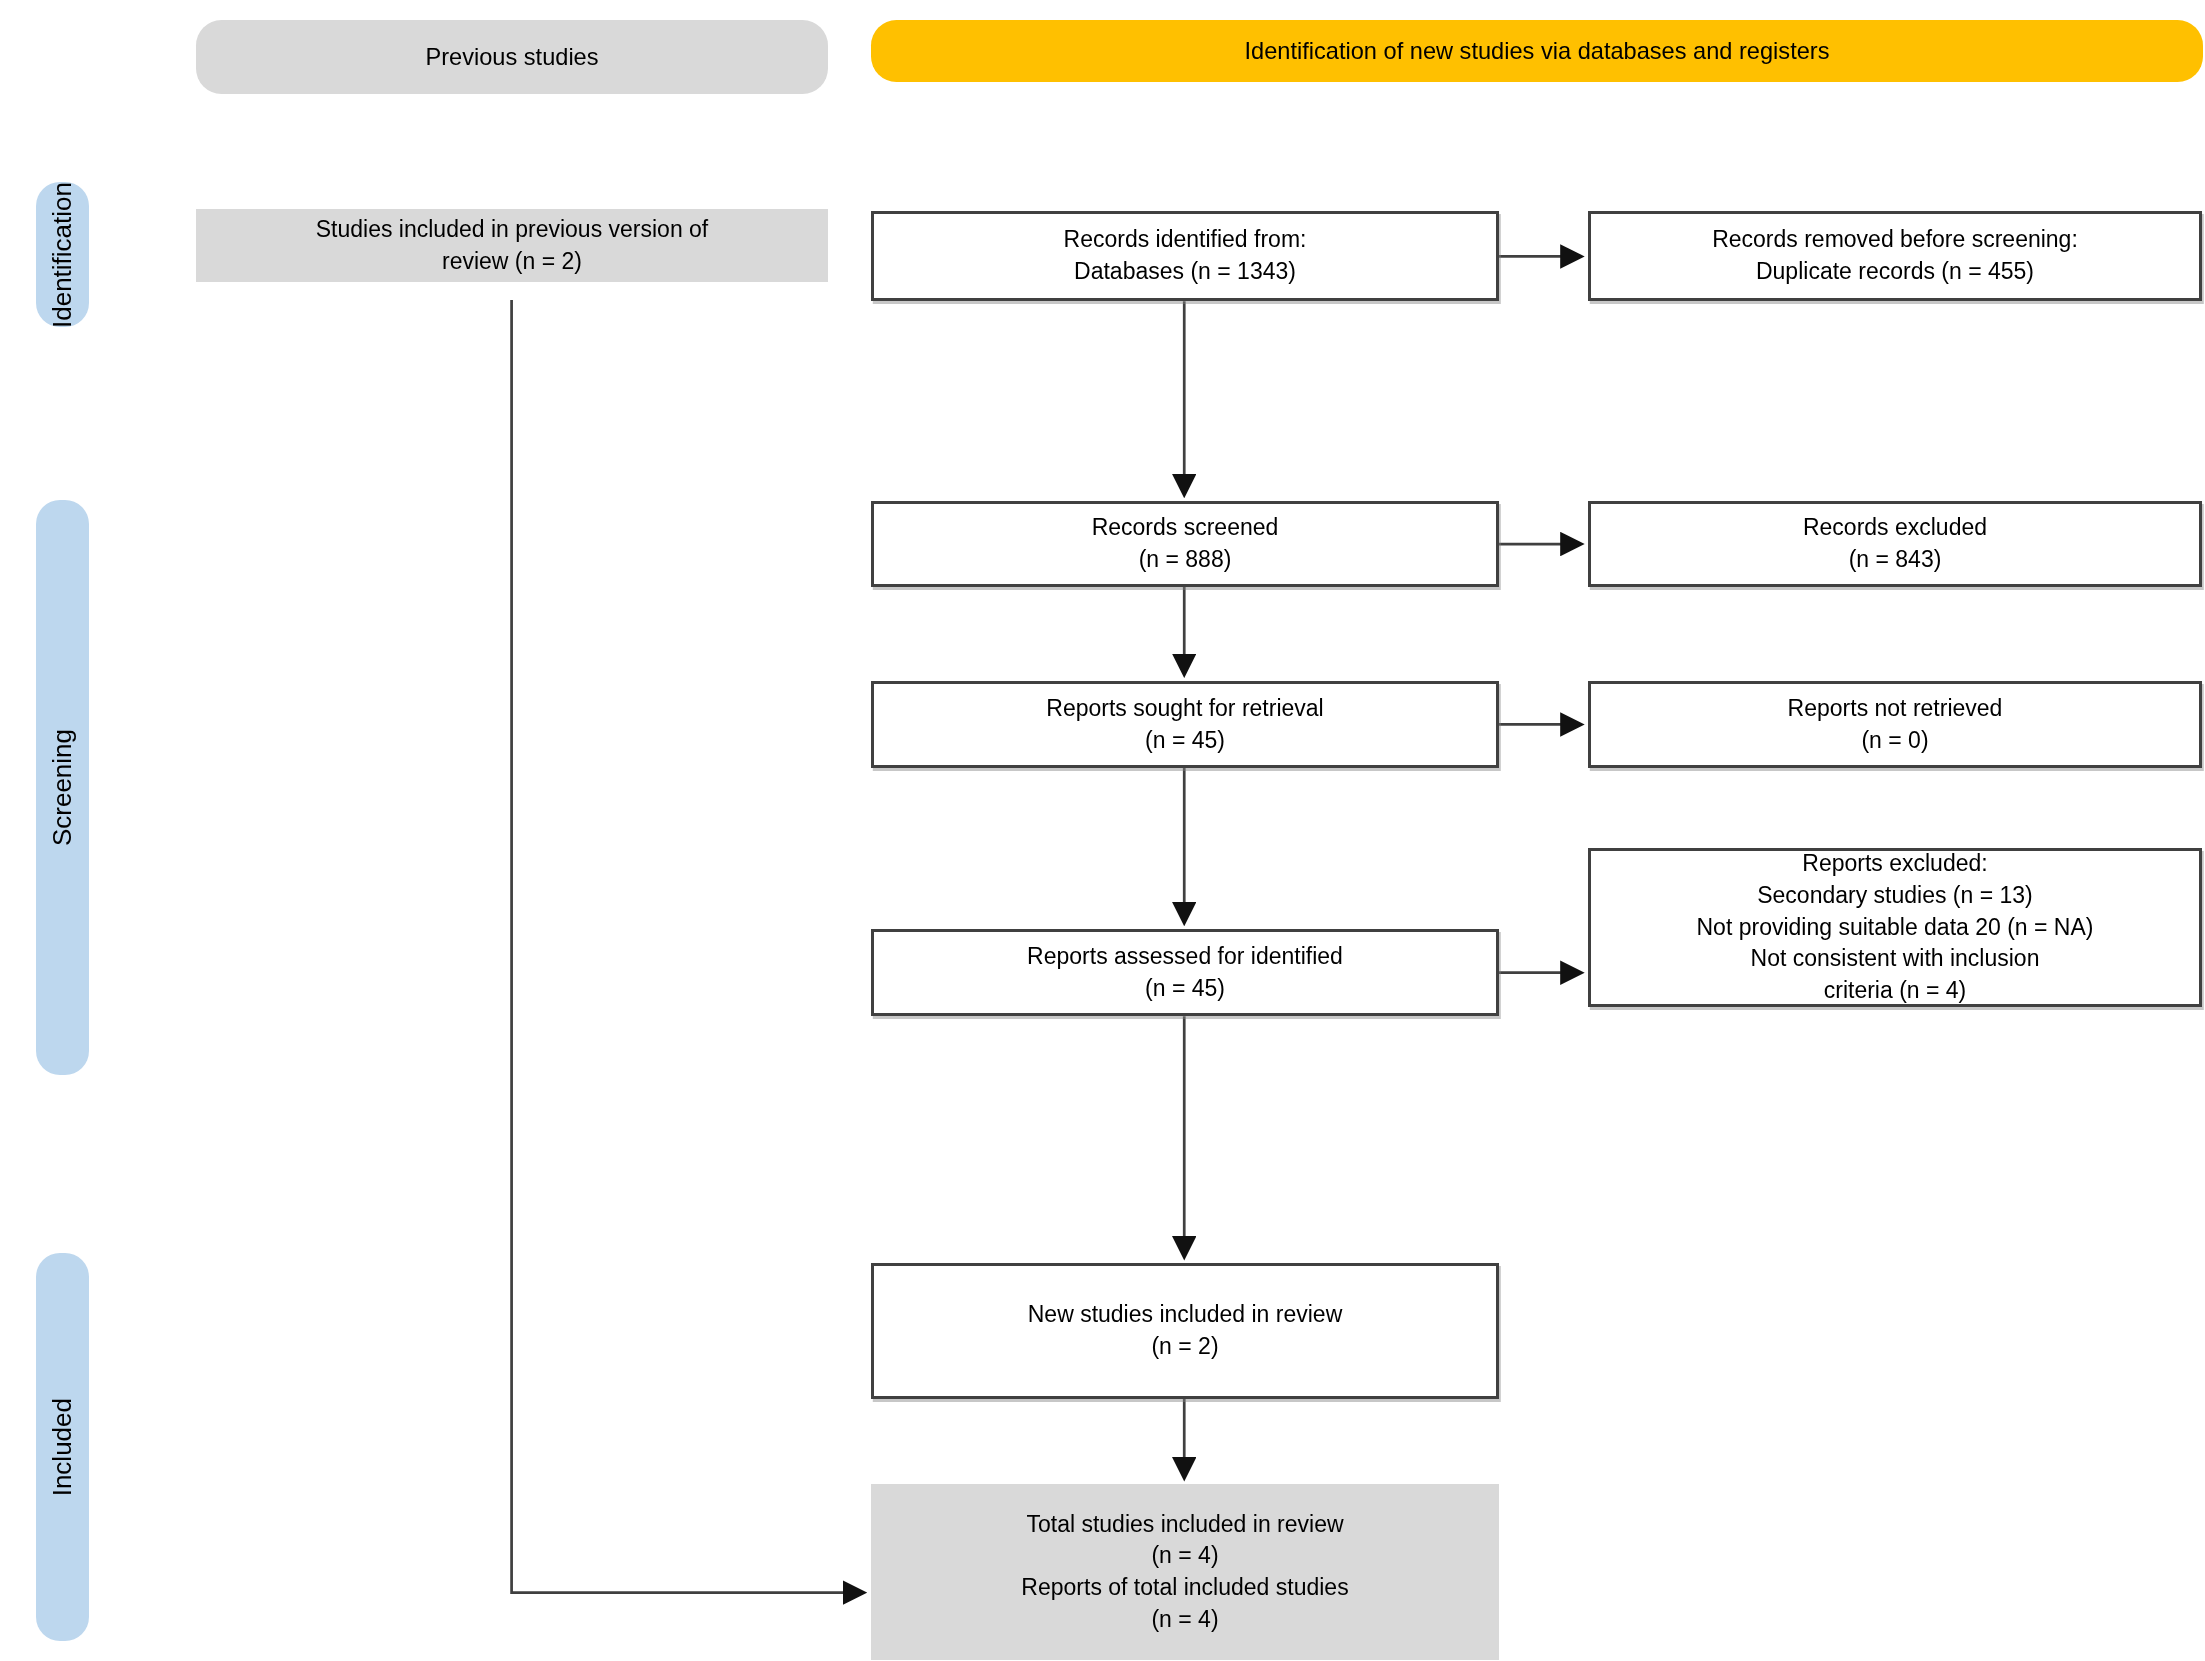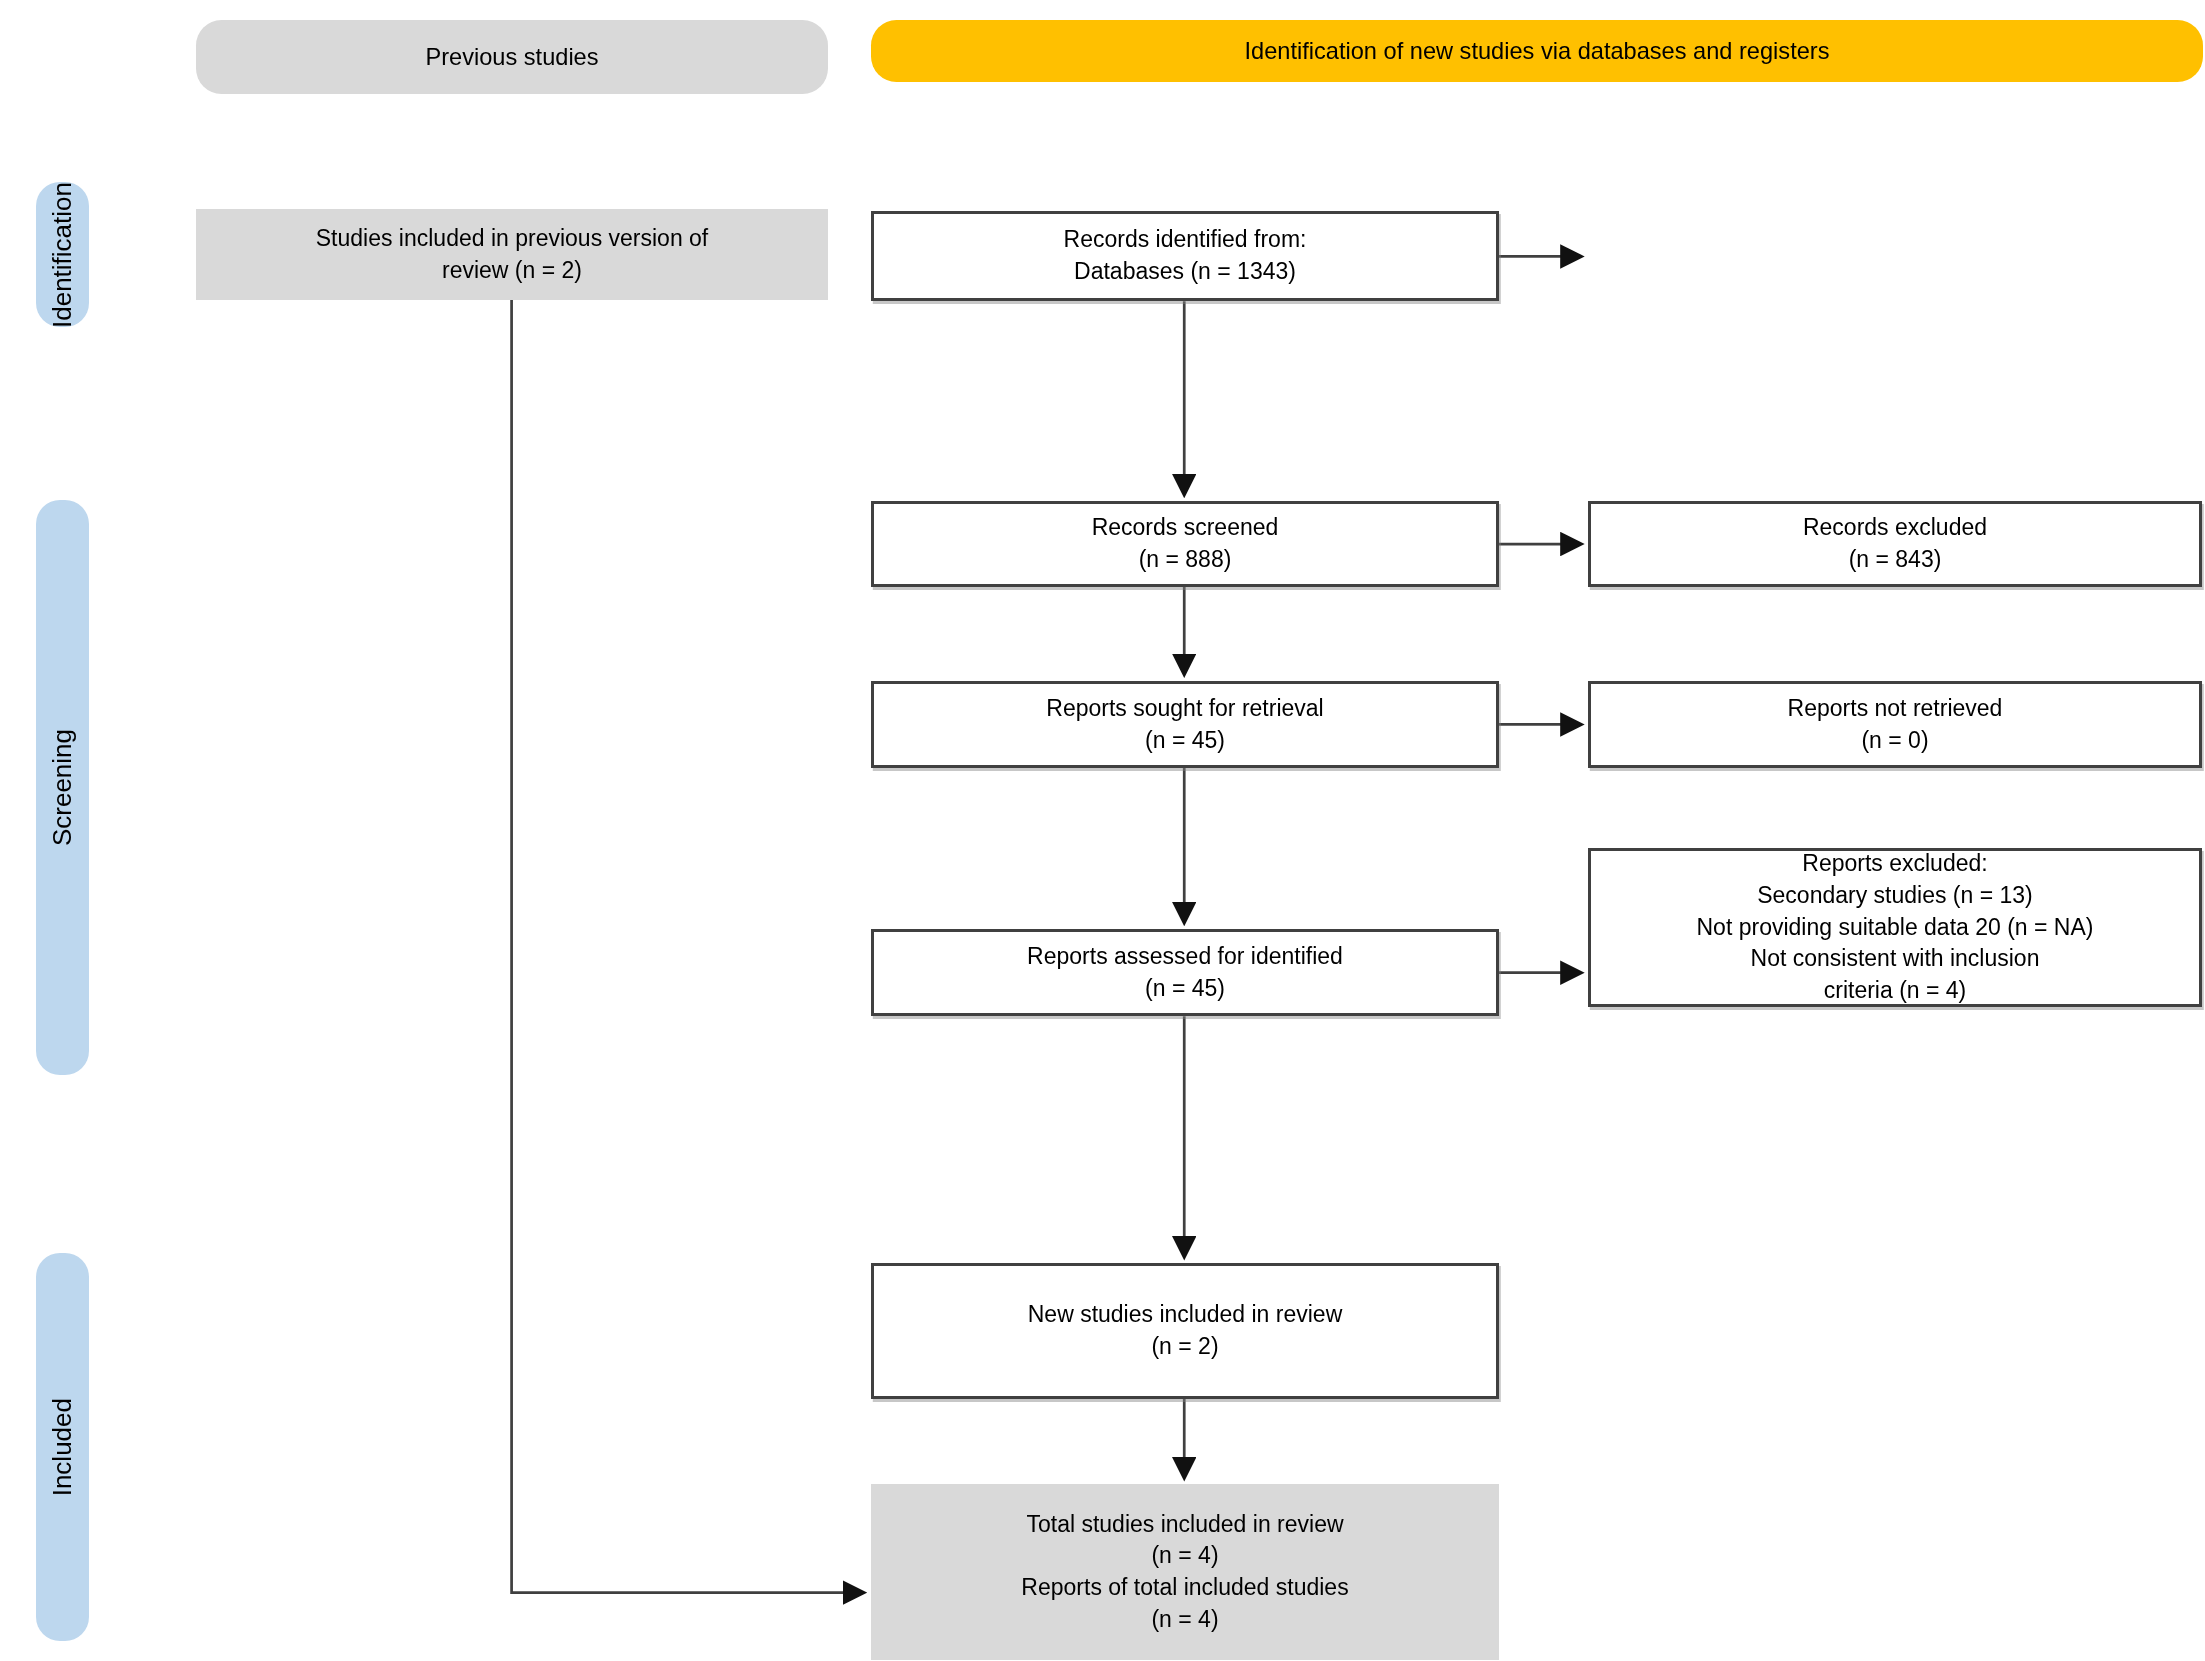--- a/index.html
+++ b/index.html
@@ -60,21 +60,21 @@
     box-sizing: border-box;
     padding: 3.6px 11px;
   }
   .box .line { line-height: 1.38; }
   .bordered {
     background: #ffffff;
     border: 3px solid #404040;
     box-shadow: 1.8px 3px 0 rgba(130,130,130,0.45);
   }
   .grayfill { background: #d9d9d9; }
-  #box-prev-version          { left: 196px;  top: 209px;  width: 632px; height: 91px; }
+  #box-prev-version          { left: 196px;  top: 209px;  width: 632px; height: 73px; }
   #box-records-identified    { left: 871px; top: 211px;  width: 628px; height: 90px; }
   #box-records-removed       { left: 1588px; top: 211px;  width: 614px; height: 90px; }
   #box-records-screened      { left: 871px; top: 501px;  width: 628px; height: 86px; }
   #box-records-excluded      { left: 1588px; top: 501px;  width: 614px; height: 86px; }
   #box-reports-sought        { left: 871px; top: 681px; width: 628px; height: 87px; }
   #box-reports-not-retrieved { left: 1588px; top: 681px; width: 614px; height: 87px; }
   #box-reports-assessed      { left: 871px; top: 929px; width: 628px; height: 87px; }
   #box-reports-excluded      { left: 1588px; top: 848px; width: 614px; height: 159px; }
   #box-new-studies           { left: 871px; top: 1263px; width: 628px; height: 136px; }
   #box-total                 { left: 871px; top: 1484px; width: 628px; height: 176px; }
@@ -123,20 +123,24 @@
   </div>
 
   <div class="box grayfill" id="box-prev-version">
     <div class="line">Studies included in previous version of</div>
     <div class="line">review (n = 2)</div>
   </div>
   <div class="box bordered" id="box-records-identified">
     <div class="line">Records identified from:</div>
     <div class="line">Databases (n = 1343)</div>
   </div>
+  <div class="box bordered" id="box-records-removed">
+    <div class="line">Records removed before screening:</div>
+    <div class="line">Duplicate records (n = 455)</div>
+  </div>
 
   <div class="box bordered" id="box-records-screened">
     <div class="line">Records screened</div>
     <div class="line">(n = 888)</div>
   </div>
   <div class="box bordered" id="box-records-excluded">
     <div class="line">Records excluded</div>
     <div class="line">(n = 843)</div>
   </div>
 

